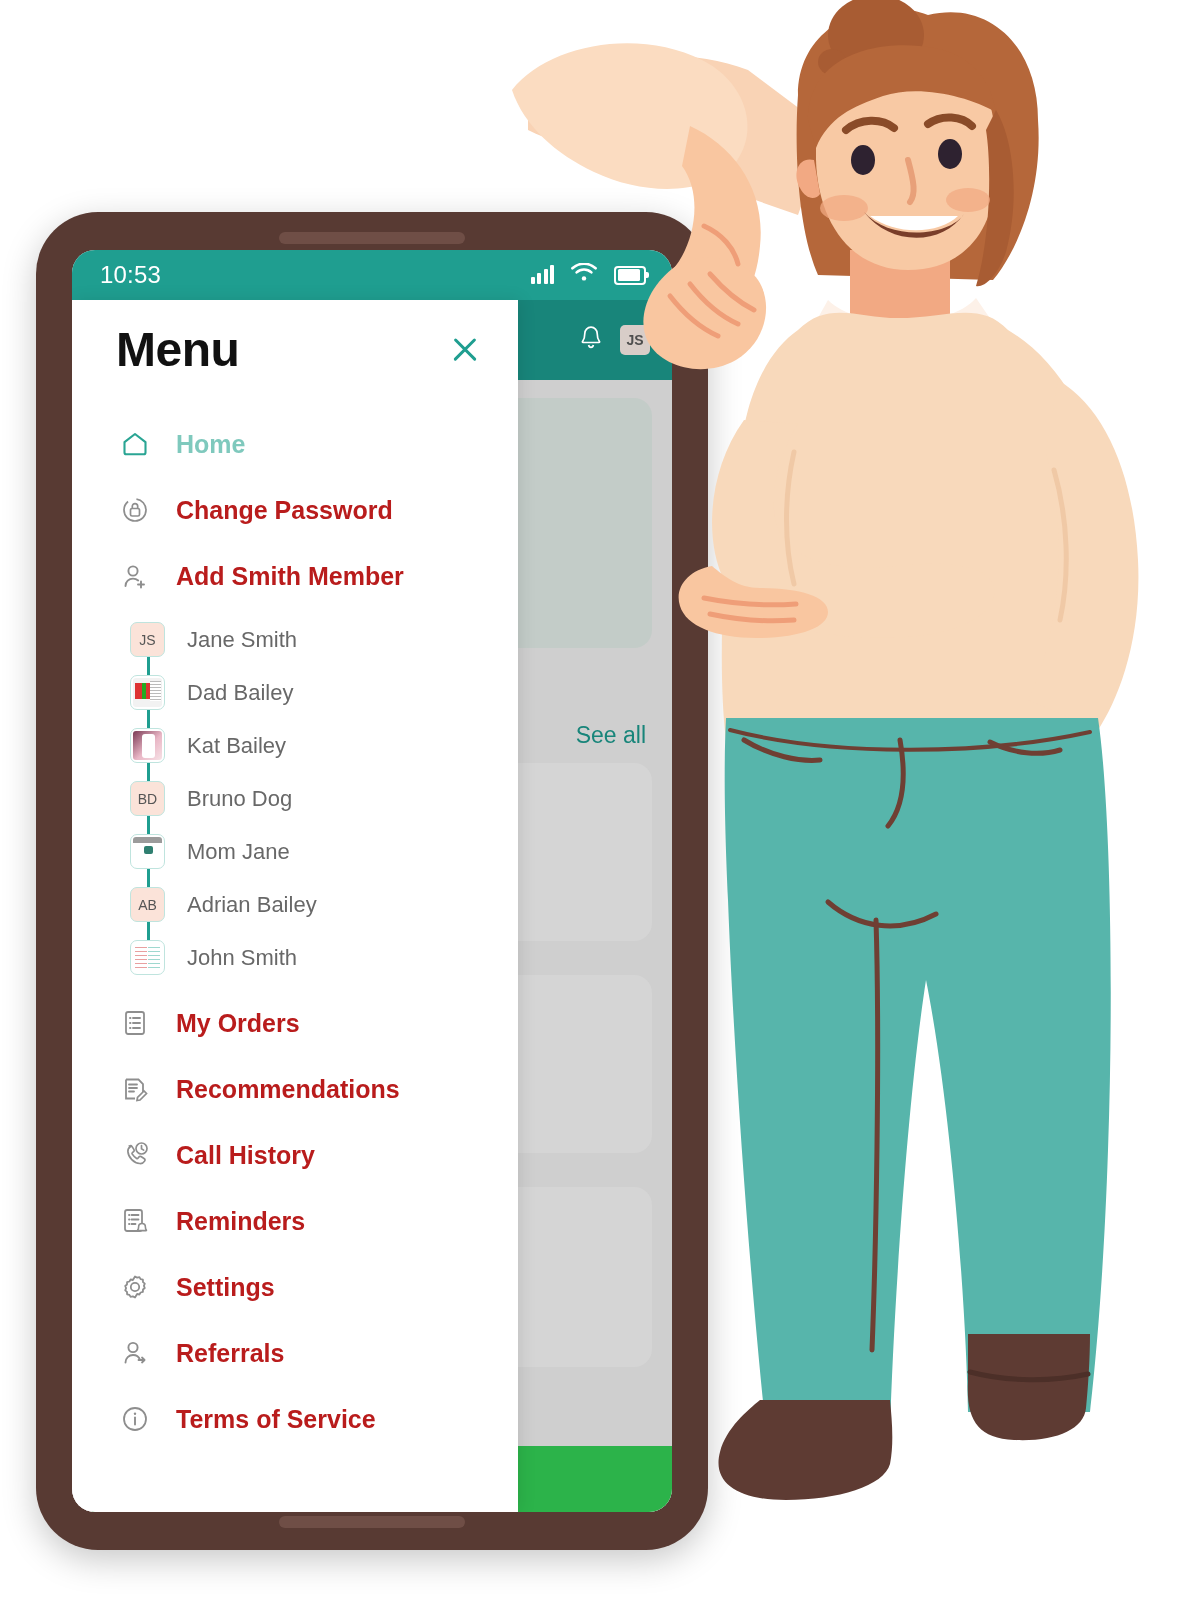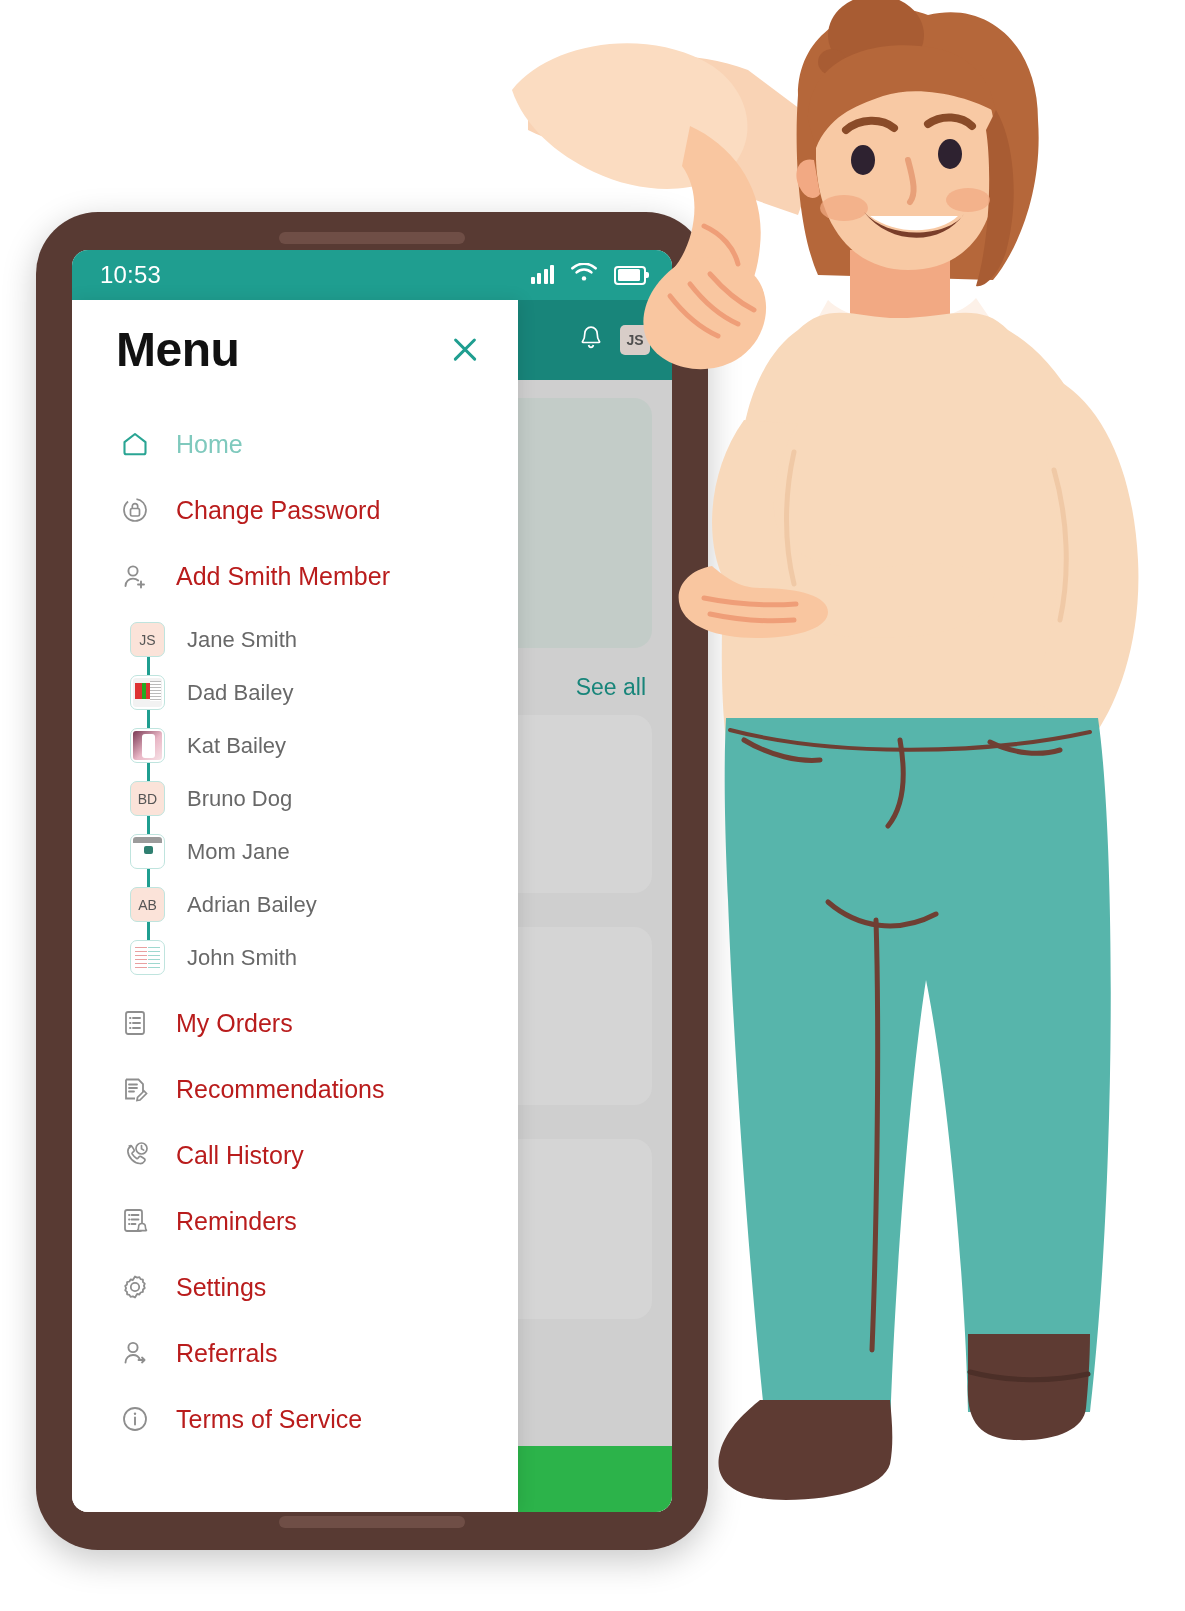--- a/index.html
+++ b/index.html
@@ -20,21 +20,21 @@
   .phone-notch-bar{
     position:absolute;left:50%;top:20px;transform:translateX(-50%);
     width:186px;height:12px;border-radius:7px;background:#6f4e46;
   }
   .phone-bottom-bar{
     position:absolute;left:50%;bottom:22px;transform:translateX(-50%);
     width:186px;height:12px;border-radius:7px;background:#6f4e46;
   }
   .phone-screen{
     position:absolute;left:36px;top:38px;width:600px;height:1262px;
-    border-radius:16px;overflow:hidden;background:#ffffff;
+    border-radius:23px;overflow:hidden;background:#ffffff;
   }
 
   
   .statusbar{
     height:50px;background:#1f9e90;color:#fff;
     display:flex;align-items:center;justify-content:space-between;
     padding:0 26px 0 28px;box-sizing:border-box;
   }
   .statusbar .clock{font-size:24px;font-weight:400;letter-spacing:.2px;}
   .status-icons{display:flex;align-items:center;gap:16px;}
@@ -63,21 +63,21 @@
     background:#cfcfcf;height:1132px;position:relative;
     padding:18px 20px;box-sizing:border-box;
   }
   .card{
     background:#cbd2cf;border-radius:18px;box-sizing:border-box;
     padding:22px 24px;color:#111;
   }
   .hero-card{height:250px;background:#c3ccc8;}
   .hero-title{font-size:25px;font-weight:700;line-height:1.22;letter-spacing:-.2px;}
   .seeall-row{display:flex;justify-content:flex-end;padding:26px 6px 14px 0;}
-  .seeall{color:#18857a;font-size:23px;}
+  .seeall{color:#18857a;font-size:23px;margin-top:48px;}
   .vital-card{background:#d5d5d5;height:178px;margin-bottom:34px;}
   .vital-label{font-size:19px;font-weight:700;line-height:1.25;}
   .vital-value{font-size:34px;color:#e4812a;margin-top:34px;}
   .promo-card{background:#d5d5d5;height:180px;display:flex;align-items:center;}
   .promo-text{font-size:26px;font-weight:700;}
   .support-btn{
     position:absolute;left:20px;right:-20px;bottom:0;height:66px;
     background:#2cb34a;display:flex;align-items:center;gap:18px;
     padding-left:22px;box-sizing:border-box;color:#fff;
     font-size:30px;letter-spacing:.5px;
@@ -98,21 +98,21 @@
   .close-x:before,.close-x:after{
     content:"";position:absolute;left:2px;top:15px;width:30px;height:3.4px;
     background:#1f9e90;border-radius:2px;
   }
   .close-x:before{transform:rotate(45deg)}
   .close-x:after{transform:rotate(-45deg)}
 
   .menu-list{padding:34px 0 0 0;}
   .menu-item{
     display:flex;align-items:center;gap:24px;
-    padding:0 0 0 46px;height:66px;cursor:pointer;
+    padding:0 0 0 46px;height:66px;cursor:pointer;font-weight:bold;
   }
   .menu-item .mi-icon{width:34px;height:34px;flex:0 0 34px;color:#8e8e8e;display:flex;align-items:center;justify-content:center;}
   .menu-item .mi-label{font-size:25px;color:#b91c1c;}
   .menu-item.active .mi-icon{color:#2aa594;}
   .menu-item.active .mi-label{color:#7fc9bd;}
 
   
   .family{position:relative;padding:4px 0 6px 0;}
   .family-line{
     position:absolute;left:75px;top:26px;bottom:30px;width:2.6px;background:#1f9e90;

